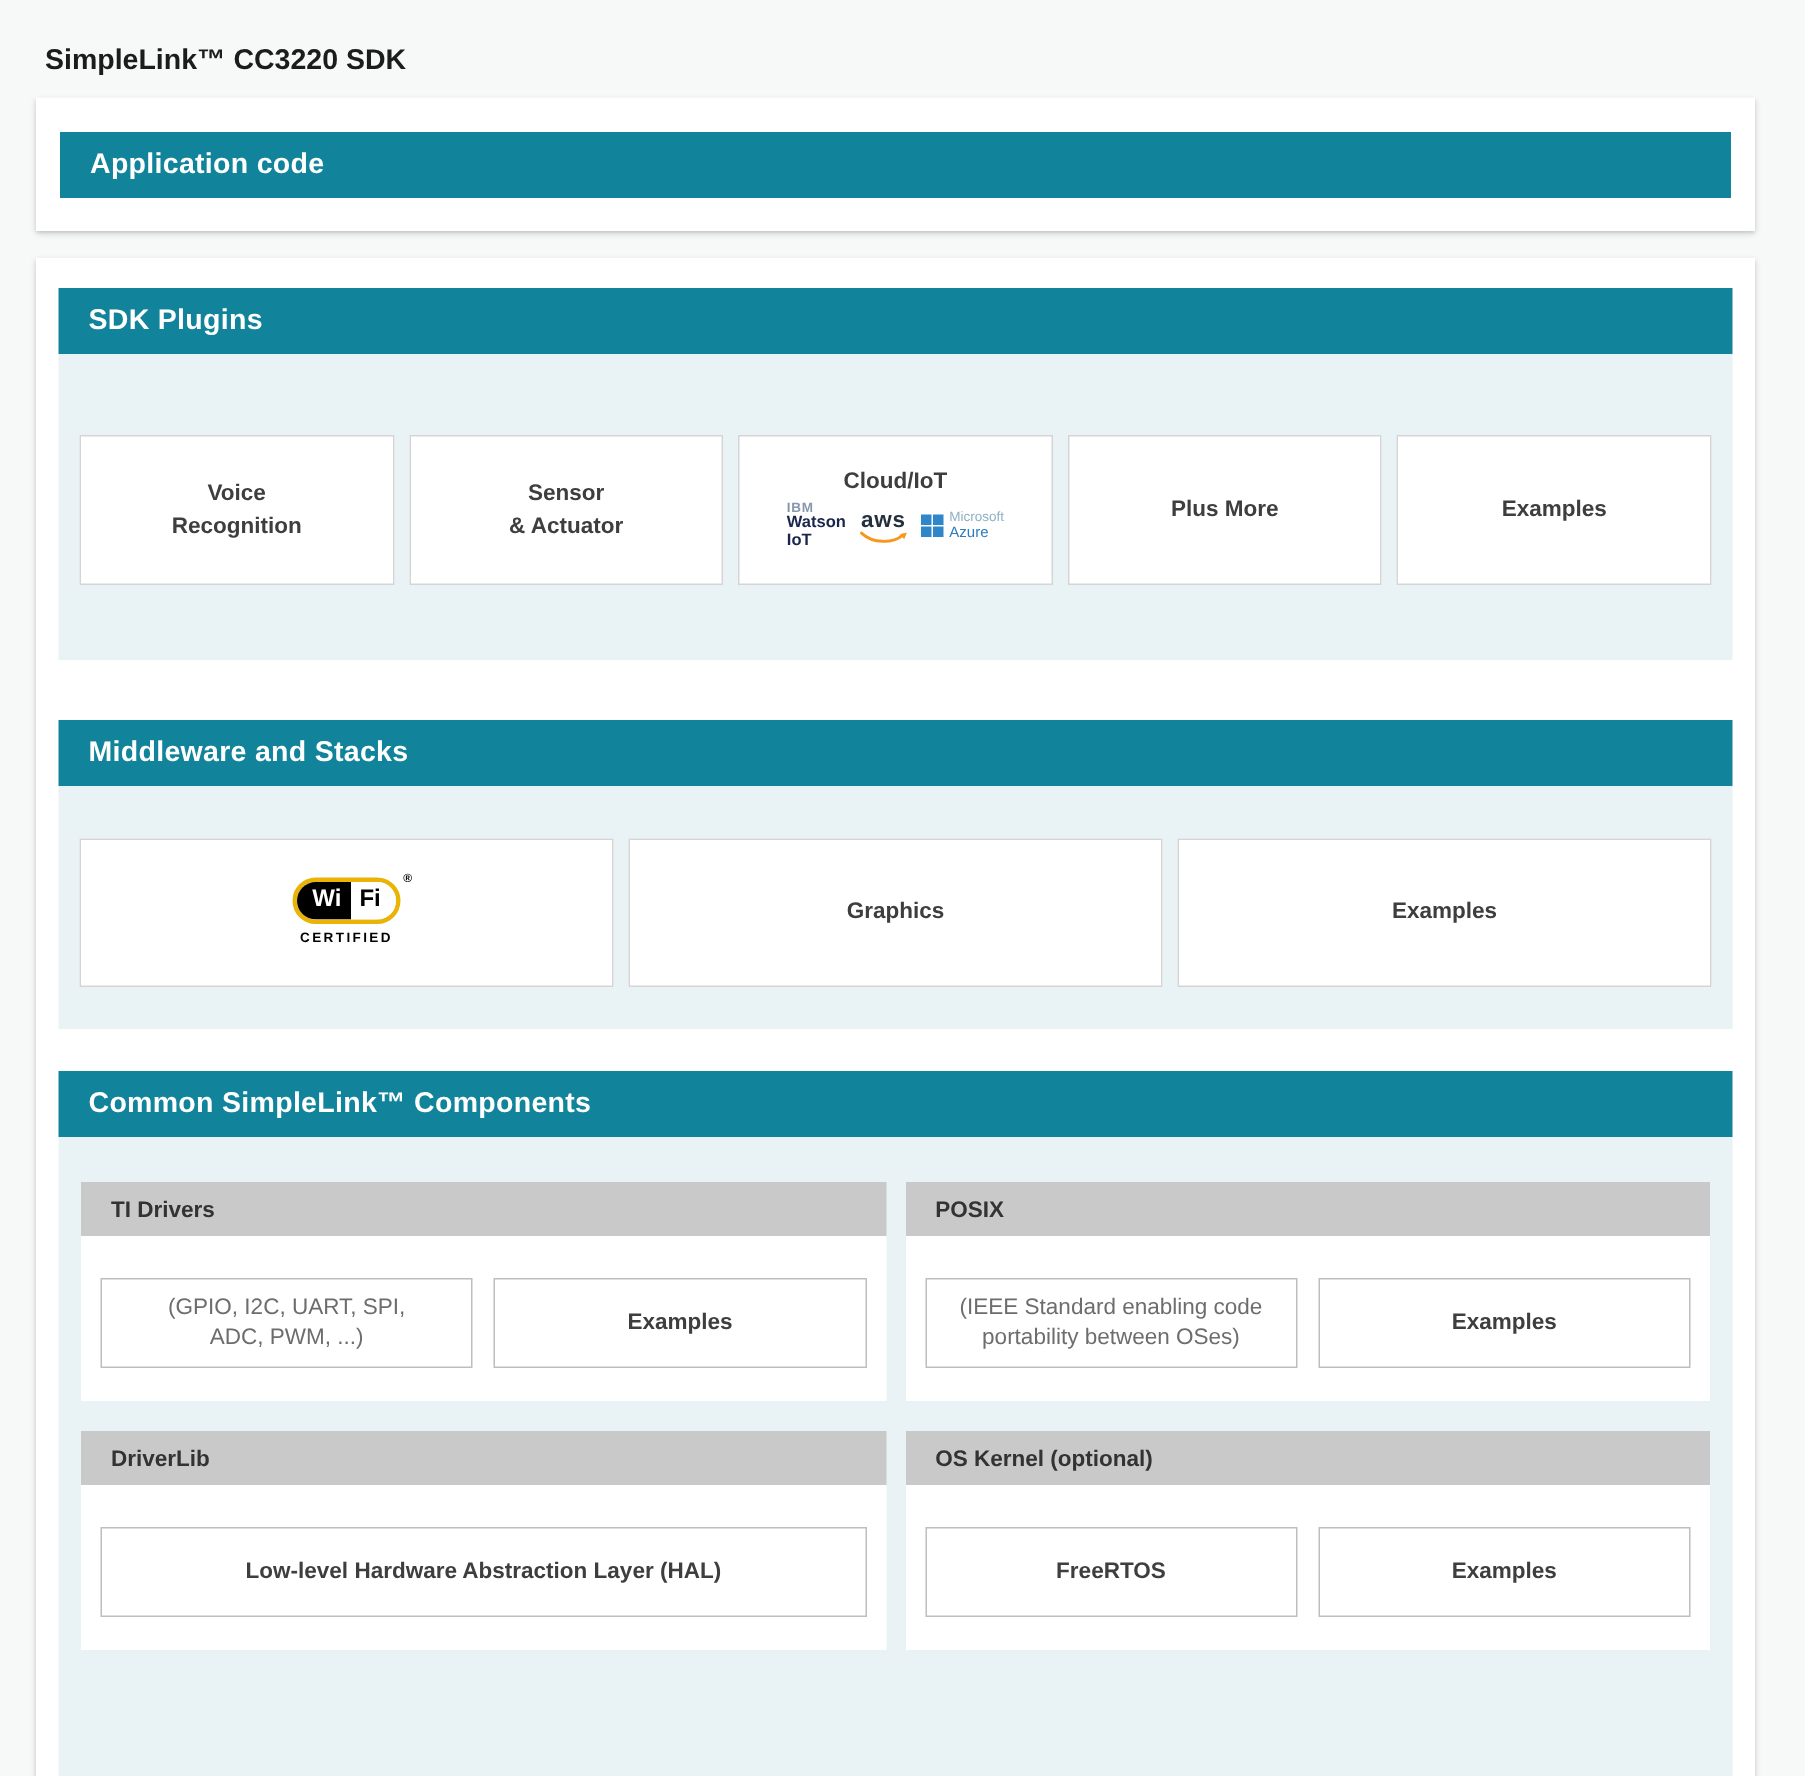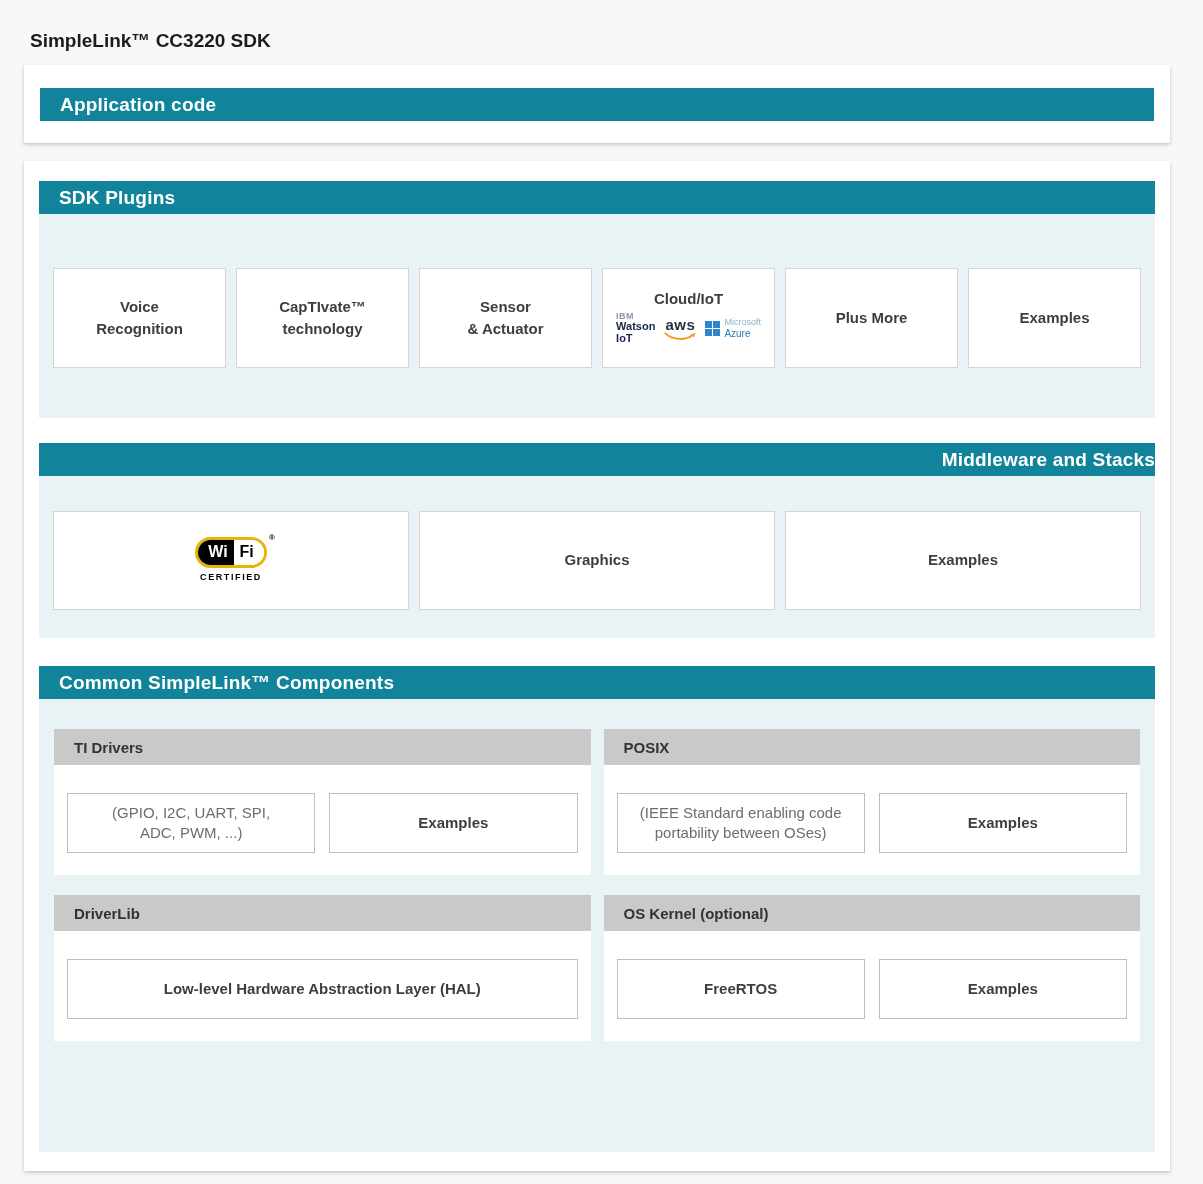--- a/index.html
+++ b/index.html
@@ -19,34 +19,34 @@
   .card {
     margin-left: 24px;
     width: 1146px;
     background: #ffffff;
     box-sizing: border-box;
     box-shadow: 0 2px 5px rgba(0,0,0,.14), 0 1px 2px rgba(0,0,0,.10);
   }
   .card-app { padding: 23px 16px 22px; margin-bottom: 18px; }
   .card-sdk { padding: 20px 15px 19px; }
   .teal-bar {
-    height: 33px;
+    height: 44px;
     background: #11849b;
     display: flex;
     align-items: center;
     padding-left: 20px;
     box-sizing: border-box;
   }
   .teal-bar span {
     color: #ffffff;
     font-size: 19px;
     font-weight: 700;
     letter-spacing: .2px;
   }
-  .mt25 { margin-top: 25px; justify-content: flex-end; }
+  .mt25 { margin-top: 40px; }
   .mt28 { margin-top: 28px; }
   .panel { background: #e9f2f5; box-sizing: border-box; }
   .panel-plugins   { height: 204px; padding: 54px 14px 0; }
   .panel-middleware{ height: 162px; padding: 35px 14px 0; }
   .panel-common    { height: 453px; padding: 30px 15px 0; }
   .box-row { display: flex; gap: 10px; }
   .pbox {
     flex: 1;
     height: 100px;
     background: #ffffff;
@@ -155,24 +155,20 @@
   <div class="teal-bar">
     <span>SDK Plugins</span>
   </div>
   <div class="panel panel-plugins">
     <div class="box-row">
       <div class="pbox">
         <span>Voice</span>
         <span>Recognition</span>
       </div>
       <div class="pbox">
-        <span>CapTIvate™</span>
-        <span>technology</span>
-      </div>
-      <div class="pbox">
         <span>Sensor</span>
         <span>&amp; Actuator</span>
       </div>
       <div class="pbox pbox-cloud">
         <div class="cloud-title">Cloud/IoT</div>
         <div class="cloud-logos">
           <div class="ibm-logo">
             <span class="ibm-l1">IBM</span>
             <span class="ibm-l2">Watson</span>
             <span class="ibm-l3">IoT</span>

